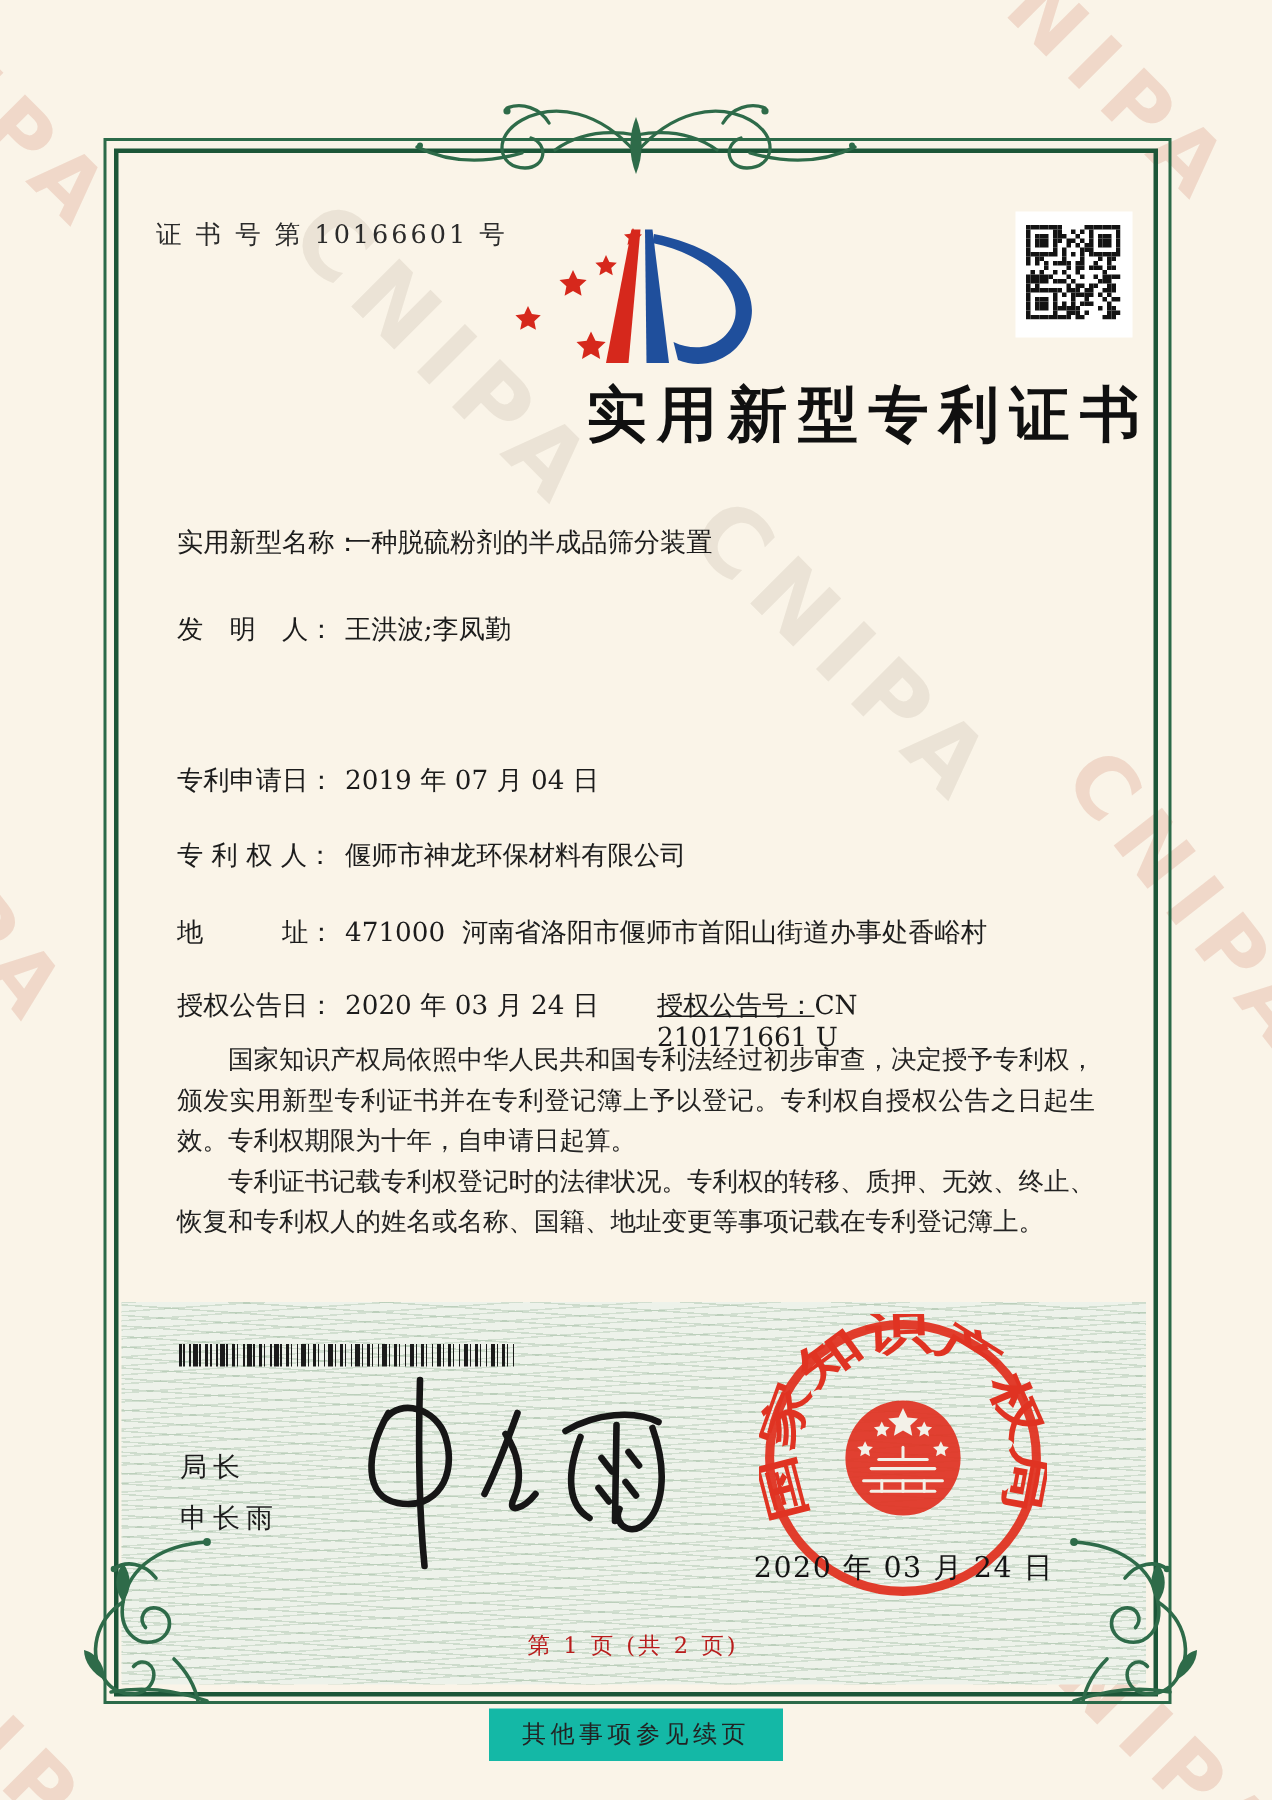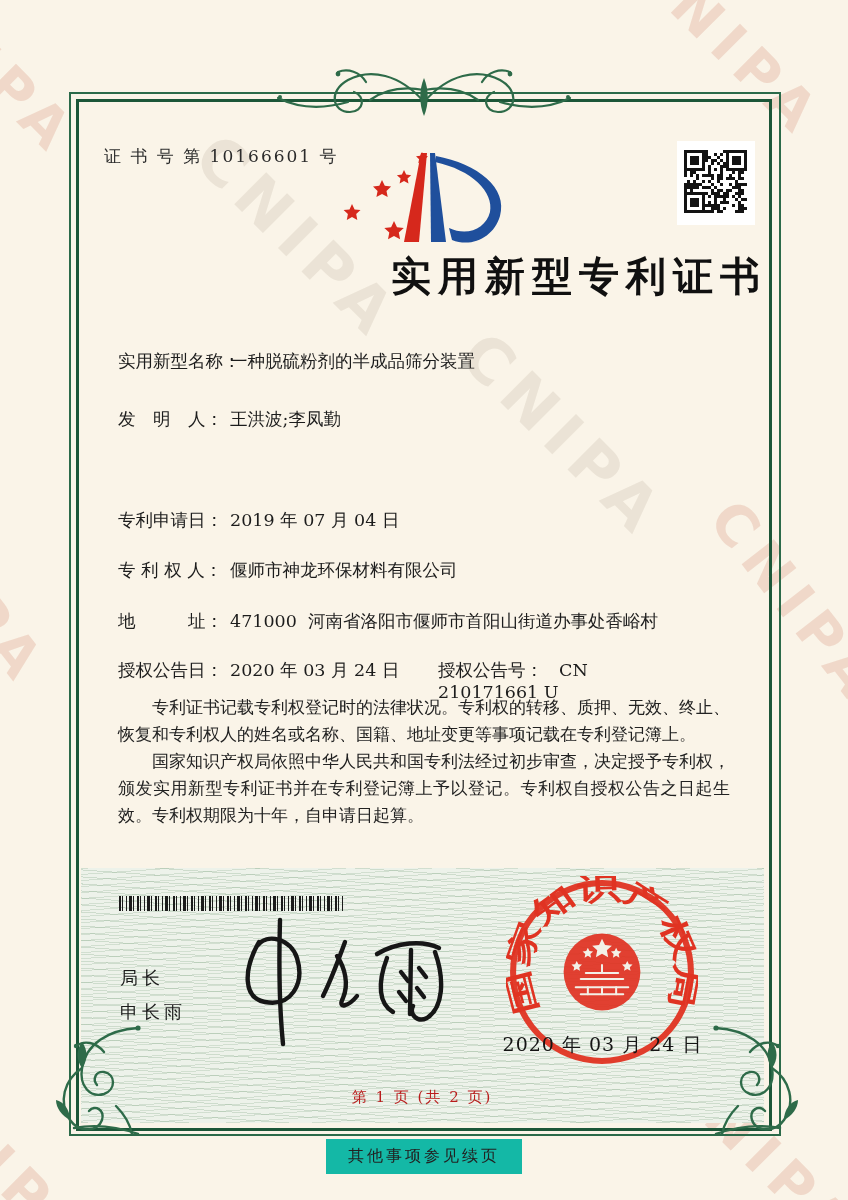--- a/index.html
+++ b/index.html
@@ -65,21 +65,21 @@
     text-align:right; font-size:40px; font-weight:bold; letter-spacing:7px; color:#101010;
   }
   
   .row{ position:absolute; left:118px; z-index:3; font-size:17.5px; white-space:nowrap; }
   .lbl{ display:inline-block; width:112px; color:#1c1c1c; }
   .val{ white-space:pre-wrap; color:#1c1c1c; }
   .row-name{ top:349px; } .row-inventor{ top:407px; } .row-patno{ top:459px; }
   .row-filing{ top:508px; } .row-patentee{ top:558px; } .row-address{ top:609px; }
   .row-grant{ top:658px; }
   .grant2{ position:absolute; left:320px; top:0; white-space:nowrap; }
-  .grant2 .lbl{ width:auto; margin-right:16px; }
+  .grant2 .lbl{ width:auto; margin-right:0;text-decoration:underline; }
   
   .notice{
     position:absolute; left:118px; top:694px; width:612px; z-index:3;
     font-size:17px; line-height:27px; text-align:justify; color:#222;
   }
   .notice p{ margin:0; text-indent:2em; }
   
   .barcode{
     position:absolute; left:119px; top:896px; width:224px; height:15px; z-index:3;
     background:
@@ -455,22 +455,22 @@
     <span class="lbl">地　　　址：</span><span class="val">471000  河南省洛阳市偃师市首阳山街道办事处香峪村</span>
   </div>
   <div class="row row-grant">
     <span class="lbl">授权公告日：</span><span class="val">2020 年 03 月 24 日</span>
     <span class="grant2">
       <span class="lbl">授权公告号：</span><span class="val">CN 210171661 U</span>
     </span>
   </div>
 
   <div class="notice">
+    <p>国家知识产权局依照中华人民共和国专利法经过初步审查，决定授予专利权，颁发实用新型专利证书并在专利登记簿上予以登记。专利权自授权公告之日起生效。专利权期限为十年，自申请日起算。</p>
     <p>专利证书记载专利权登记时的法律状况。专利权的转移、质押、无效、终止、恢复和专利权人的姓名或名称、国籍、地址变更等事项记载在专利登记簿上。</p>
-    <p>国家知识产权局依照中华人民共和国专利法经过初步审查，决定授予专利权，颁发实用新型专利证书并在专利登记簿上予以登记。专利权自授权公告之日起生效。专利权期限为十年，自申请日起算。</p>
   </div>
 
   <div class="barcode"></div>
 
   <div class="director-label">局长</div>
   <div class="director-name">申长雨</div>
 
   <svg class="signature" width="235" height="145" viewBox="0 0 235 145">
     <g stroke="#161616" stroke-width="4.4" fill="none" stroke-linecap="round" stroke-linejoin="round">
       <path d="M34,30 C18,58 18,86 40,90 C66,95 80,72 72,46 C66,27 42,20 32,34"></path>

